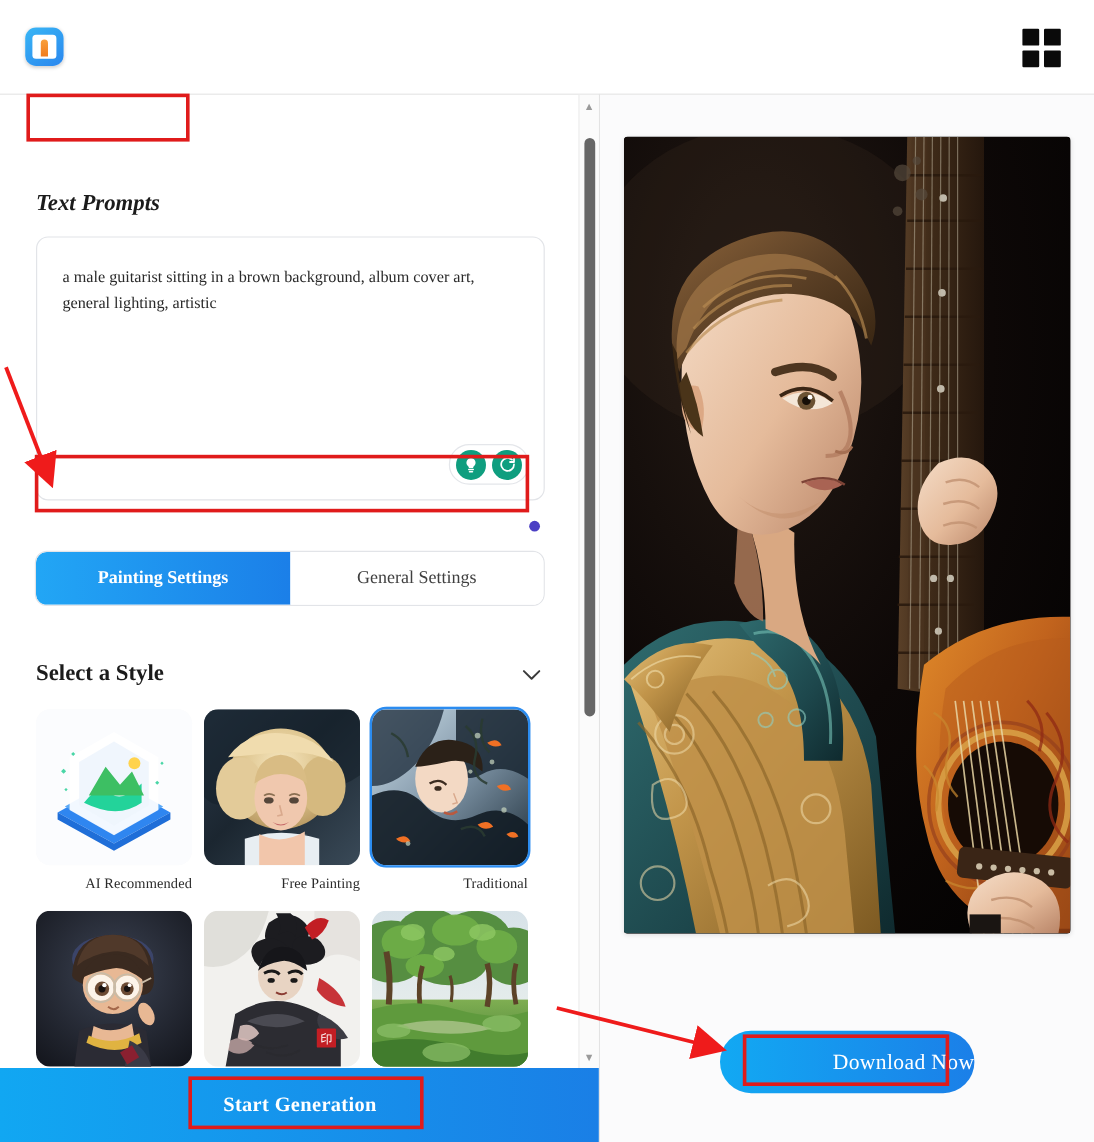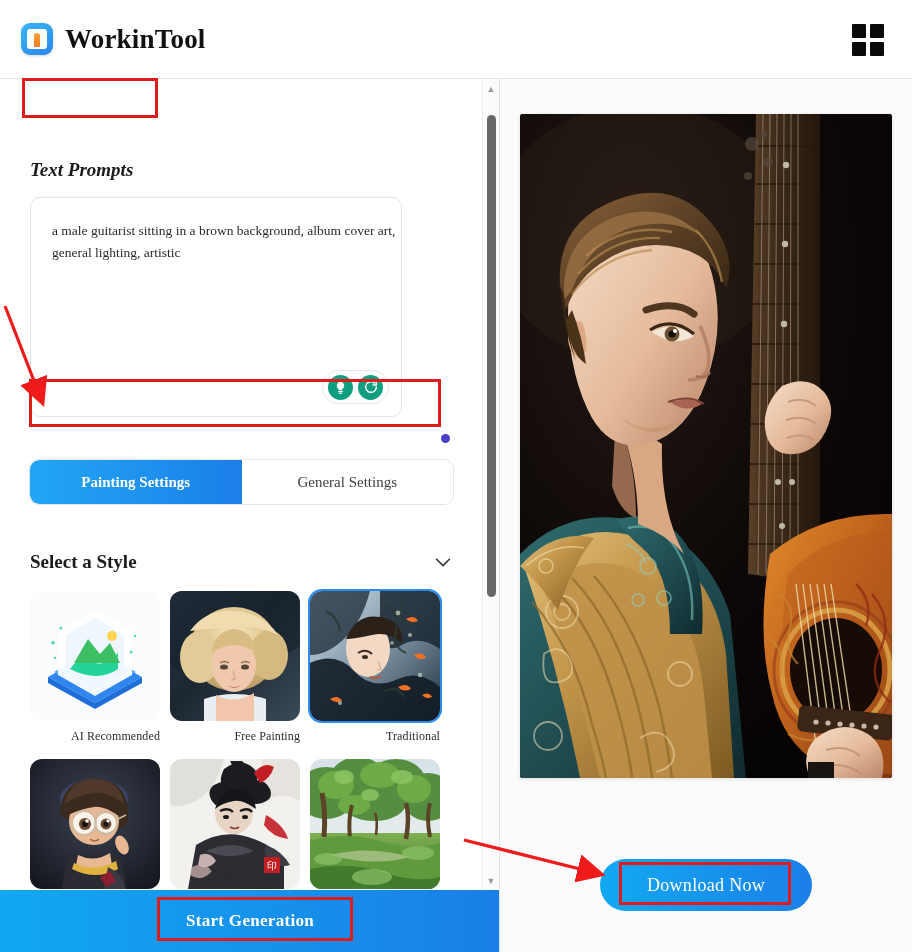--- a/index.html
+++ b/index.html
@@ -95,21 +95,21 @@
     font-size: 19px;
     font-weight: bold;
     color: #1b1b1b;
     font-style: italic;
   }
 
   
   .prompt-box {
     position: absolute;
     left: 30px; top: 118px;
-    width: 372px; height: 220px;
+    width: 424px; height: 220px;
     border: 1px solid #e2e4e8;
     border-radius: 10px;
     background: #ffffff;
   }
   .prompt-text {
     position: absolute;
     left: 21px; top: 22px;
     width: 375px;
     font-size: 13.5px;
     line-height: 22px;
@@ -291,21 +291,21 @@
     box-shadow: 0 1px 4px rgba(0,0,0,0.12);
   }
   .download-btn {
     position: absolute;
     left: 100px; top: 780px;
     width: 212px; height: 52px;
     border-radius: 26px;
     background: linear-gradient(90deg, #12a9f3 0%, #1b7fe8 100%);
     display: flex;
     align-items: center;
-    justify-content: center;
+    justify-content: flex-end;
     cursor: pointer;
   }
   .download-btn span {
     font-size: 18px;
     color: #ffffff;
     letter-spacing: 0.3px;
   }
 
   
   .anno {
@@ -324,21 +324,20 @@
 <body>
 
 <div id="app">
 
   <div class="header">
     <div class="brand">
       <div class="logo-mark">
         <div class="logo-inner"></div>
         <div class="logo-bar"></div>
       </div>
-      <div class="brand-name">WorkinTool</div>
     </div>
     <div class="grid-icon">
       <i></i>
       <i></i>
       <i></i>
       <i></i>
     </div>
   </div>
 
   <div class="left-panel">

